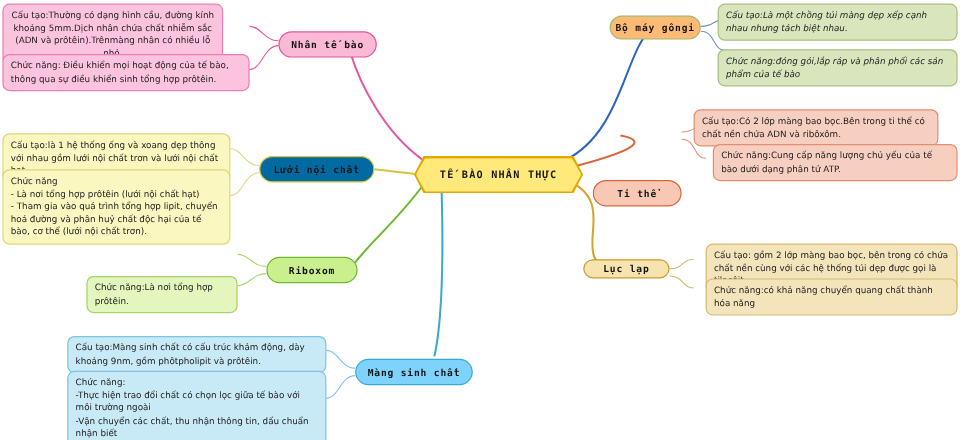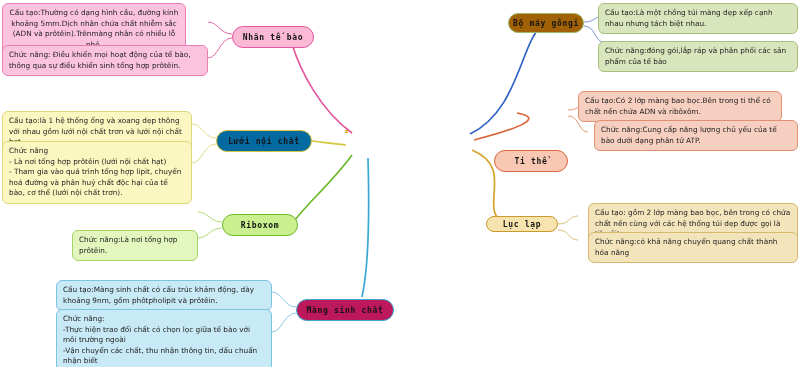--- a/index.html
+++ b/index.html
@@ -42,32 +42,32 @@
     position:absolute;box-sizing:border-box;
     border-radius:6px;border-width:1px;border-style:solid;
     font-size:7.3px;line-height:1.45;color:#1c1c1c;
     padding:4px 6px;z-index:4;
   }
   .leaf.ctr{text-align:center;}
 
   
   .c-pink  {background:#fbc3dd;border-color:#e87fb4;}
   .c-pinkpill{background:#fbb9d6;border-color:#e4579f;}
-  .c-green {background:#d9e6bd;border-color:#a8bf7e;}
-  .c-greenpill{background:#a16207;border-color:#9dba6a;}
+  .c-green {background:#d9e6bd;border-color:#a8bf7e;font-style:italic;}
+  .c-greenpill{background:#fdba74;border-color:#9dba6a;}
   .c-salmon{background:#f7cfc0;border-color:#e09070;}
   .c-salmonpill{background:#f8c8b4;border-color:#d9663b;margin-top:48px;}
   .c-tan   {background:#f4e4bc;border-color:#d5b96c;}
   .c-tanpill{background:#f7e3ae;border-color:#c99a2e;}
   .c-yellow{background:#fbf7c0;border-color:#ded77a;}
   .c-yellowpill{background:#0369a1;border-color:#d4c63c;}
   .c-lime  {background:#e2f6be;border-color:#a6d466;}
   .c-limepill{background:#c9ef8e;border-color:#6cba2a;}
   .c-blue  {background:#c8e9f6;border-color:#7cc4e0;}
-  .c-bluepill{background:#be185d;border-color:#3ba8d4;}
+  .c-bluepill{background:#7dd3fc;border-color:#3ba8d4;}
 </style>
 </head>
 <body>
 
 <div id="canvas">
 
   <svg class="links" viewBox="0 0 800 367">
 
     <path d="M352,133 C320,110 300,70 292,44" fill="none" stroke="#e4579f" stroke-width="1.7"></path>
     <path d="M470,134 C520,110 520,40 545,22" fill="none" stroke="#2f63c4" stroke-width="1.7"></path>
@@ -95,20 +95,23 @@
     <path d="M222,222 C210,222 208,212 198,212" fill="none" stroke="#a6d466" stroke-width=".9"></path>
     <path d="M222,228 C210,228 208,238 198,238" fill="none" stroke="#a6d466" stroke-width=".9"></path>
 
     <path d="M296,307 C284,307 282,292 272,292" fill="none" stroke="#7cc4e0" stroke-width=".9"></path>
     <path d="M296,313 C284,313 282,332 272,332" fill="none" stroke="#7cc4e0" stroke-width=".9"></path>
   </svg>
 
   <div class="center-wrap">
     <div class="hexa-outer">
       <div class="hexa-border"></div>
+      <div class="hexa">
+          <span>TẾ BÀO NHÂN THỰC</span>
+        </div>
     </div>
   </div>
 
   <div class="pill c-pinkpill" style="left:232px;top:26px;width:82px;height:22px;">
     <span>Nhân tế bào</span>
   </div>
   <div class="leaf c-pink ctr" style="left:2px;top:3px;width:184px;">Cấu tạo:Thường có dạng hình cầu, đường kính khoảng 5mm.Dịch nhân chứa chất nhiễm sắc (ADN và prôtêin).Trênmàng nhân có nhiều lỗ nhỏ.</div>
   <div class="leaf c-pink" style="left:2px;top:45px;width:206px;">Chức năng: Điều khiển mọi hoạt động của tế bào, thông qua sự điều khiển sinh tổng hợp prôtêin.</div>
 
   <div class="pill c-greenpill" style="left:508px;top:13px;width:76px;height:20px;">

